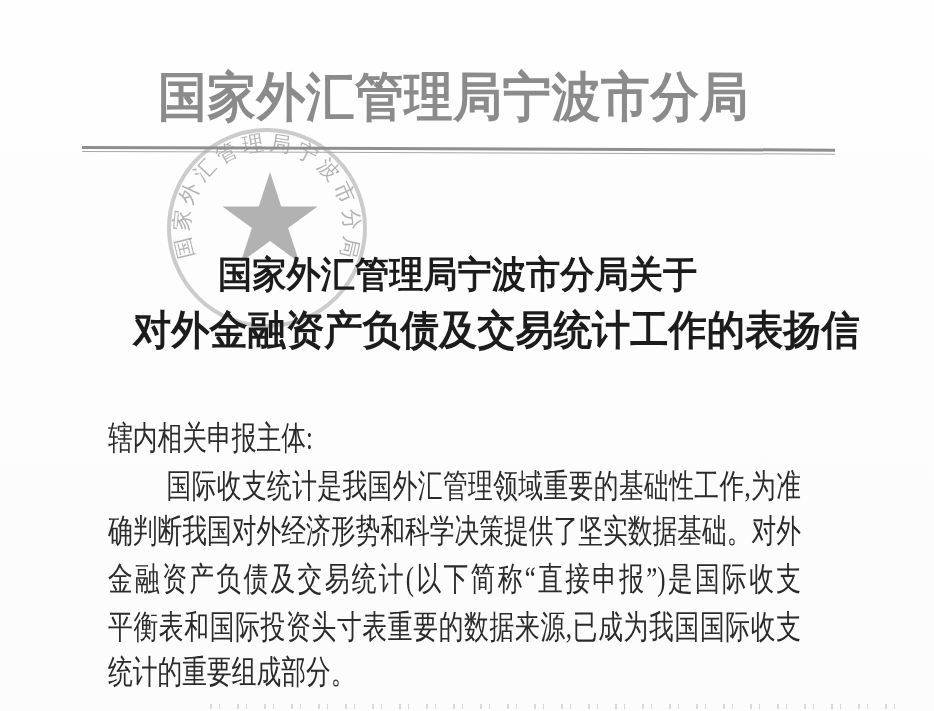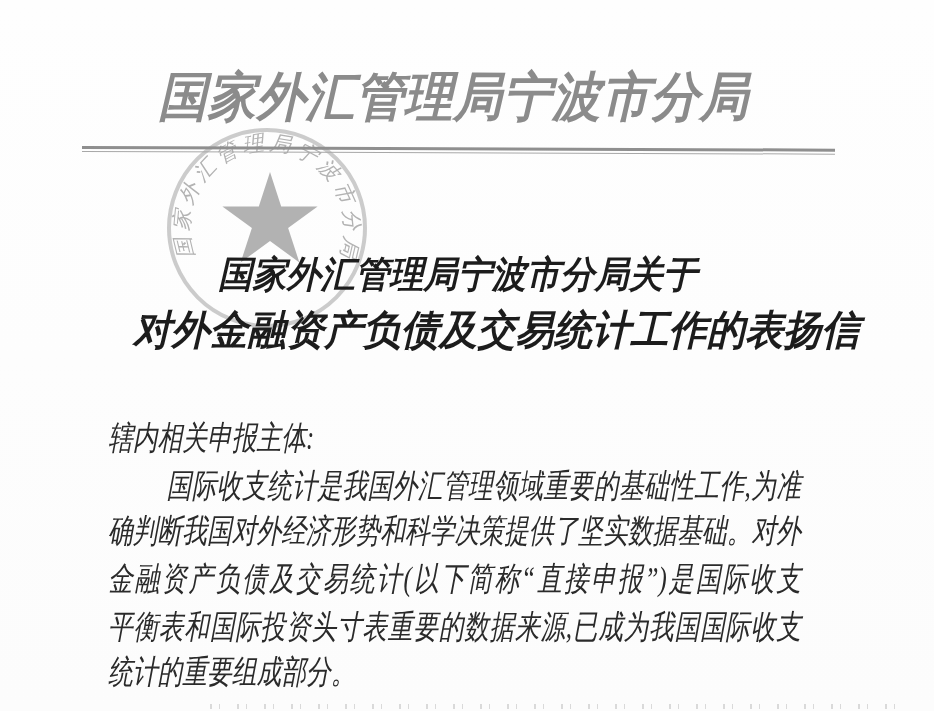--- a/index.html
+++ b/index.html
@@ -6,21 +6,20 @@
   body {
     width: 934px; height: 711px;
     background: #fdfdfd;
     overflow: hidden;
     position: relative;
     font-family: "Liberation Serif", "DejaVu Serif", serif;
   }
   .page {
     position: absolute; inset: 0;
     background: linear-gradient(180deg, #fefefe 0%, #fcfcfc 100%);
-    font-style: italic;
   }
   
   .letterhead-title {
     position: absolute; left: 158px; top: 62px;
     font-size: 53px; font-weight: 700; letter-spacing: 0.5px;
     color: #8b8b8b; white-space: nowrap;
     transform: scaleX(0.92); transform-origin: 0 0;
     z-index: 3;
   }
   .rule {

